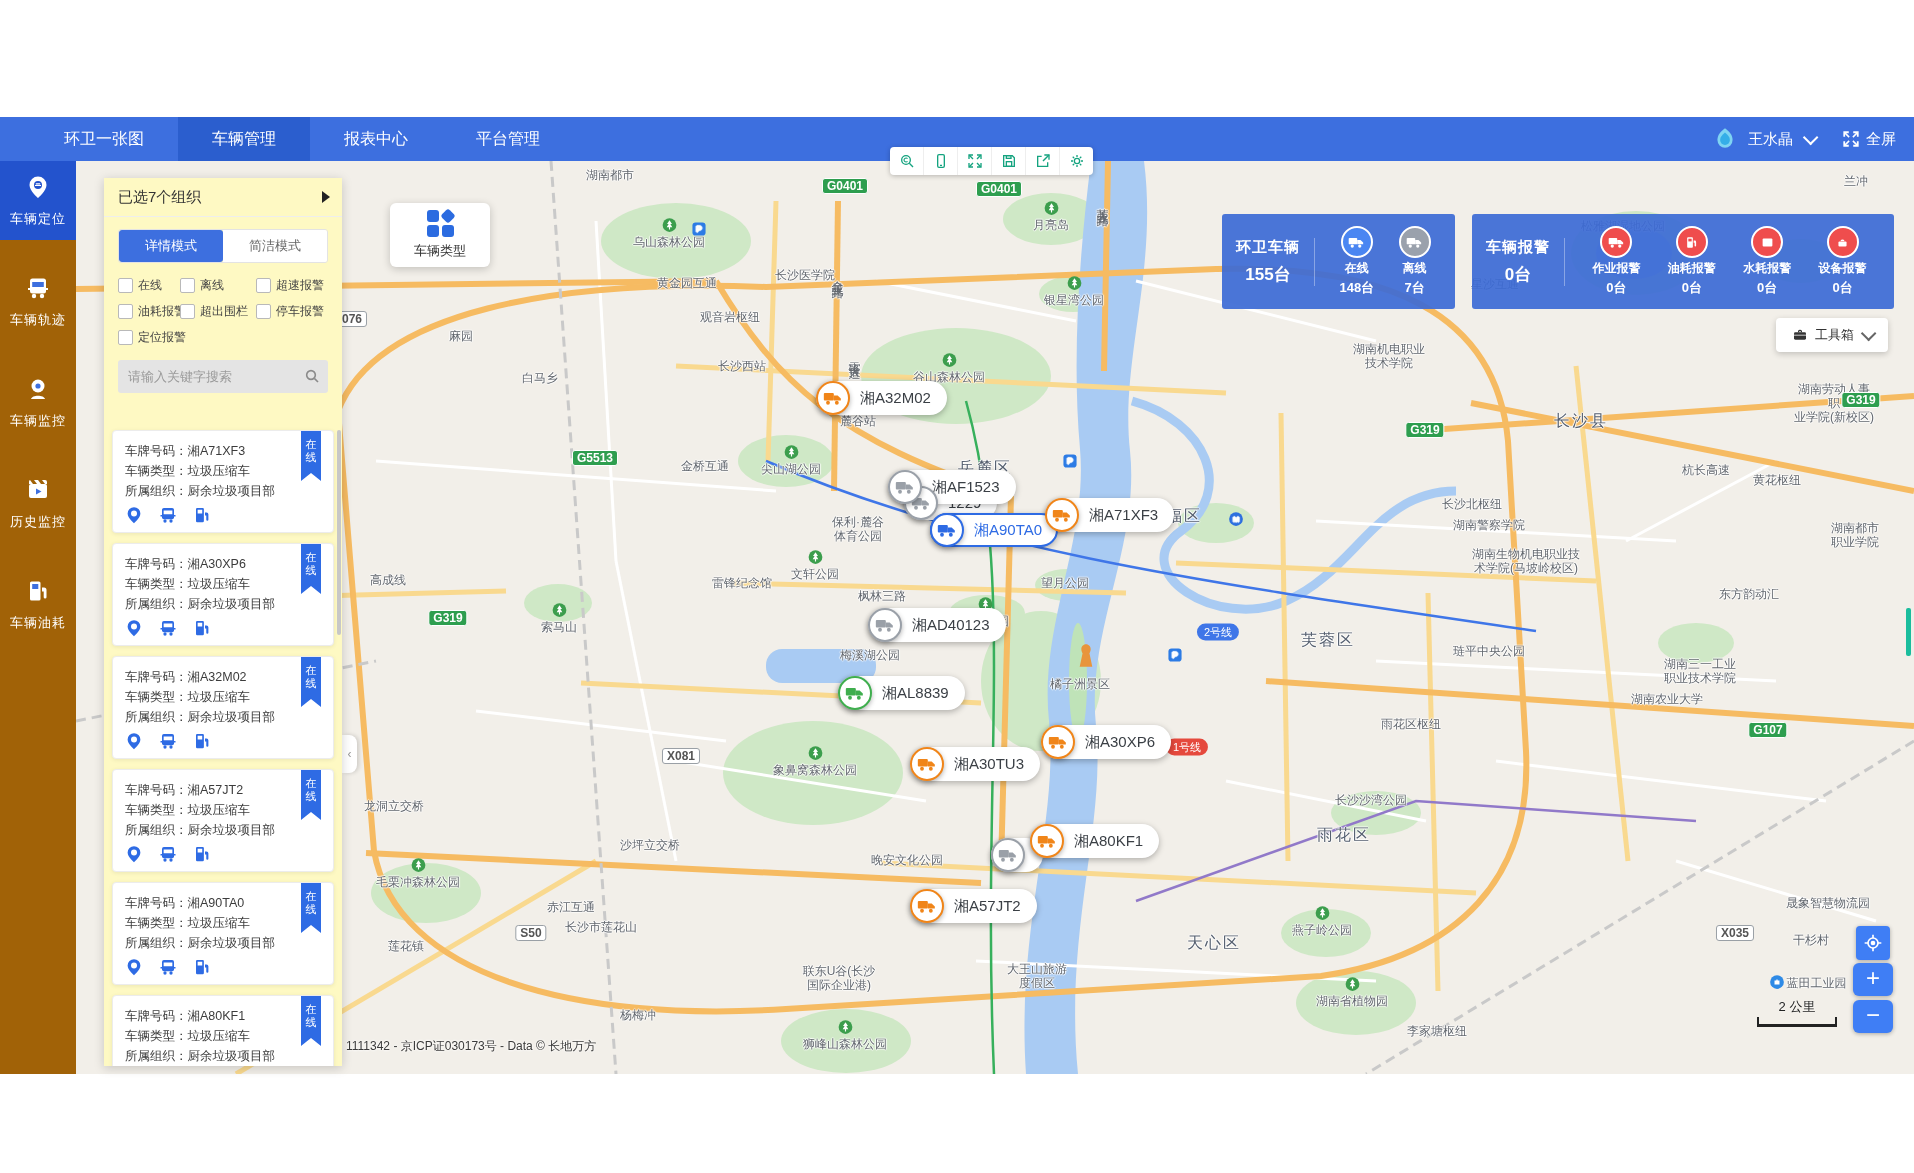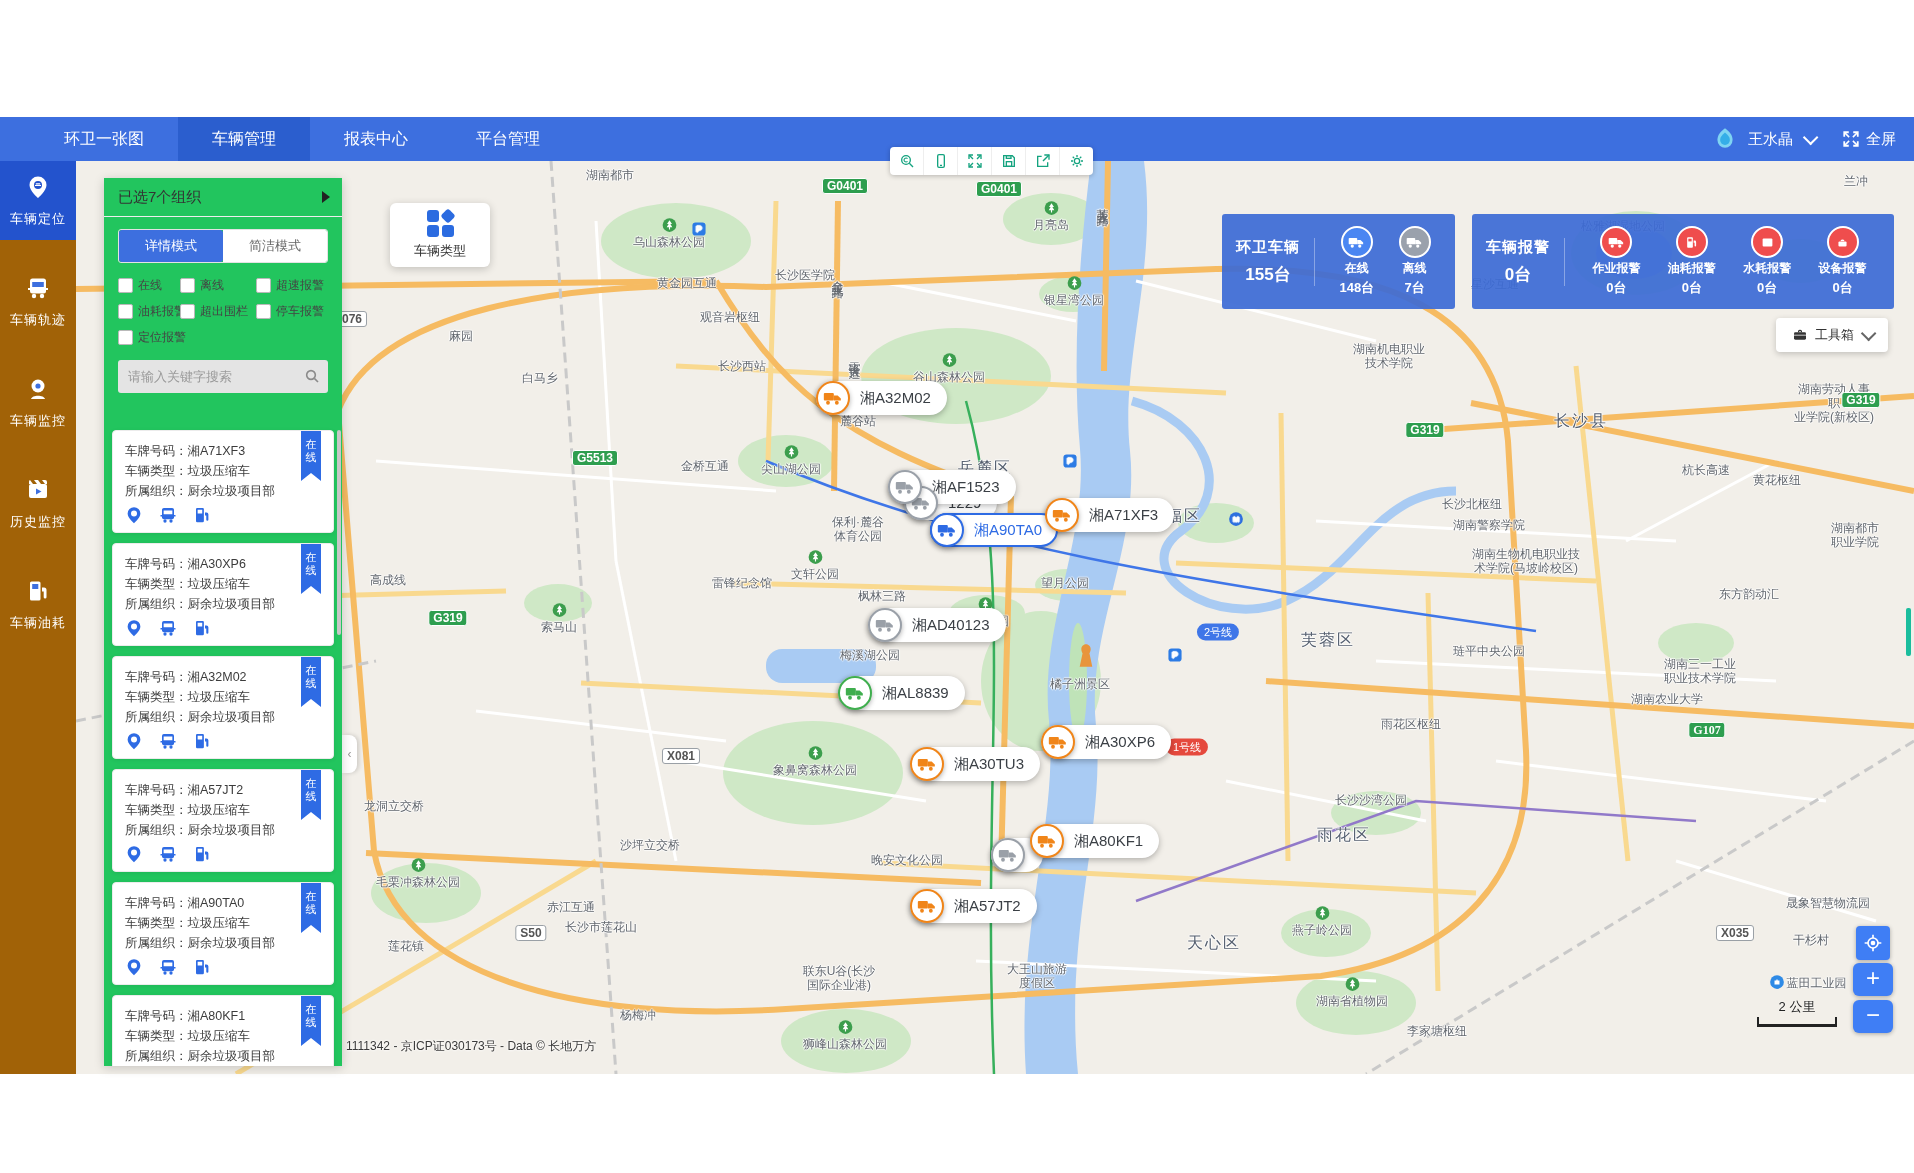--- a/index.html
+++ b/index.html
@@ -49,21 +49,21 @@
   .marker .ring{position:absolute;left:0;top:0;width:34px;height:34px;border-radius:50%;background:#fff;border:2px solid currentColor;box-sizing:border-box;
      display:flex;align-items:center;justify-content:center;z-index:2;box-shadow:0 2px 5px rgba(0,0,0,.3);}
   .marker .ring svg{width:20px;height:15px;}
   .marker.c-orange{color:#f08519;}
   .marker.c-gray{color:#9aa0a8;}
   .marker.c-green{color:#3fae4e;}
   .marker.c-blue{color:#2e6be4;}
   .marker.selected .pill{border-color:#2e6be4;color:#2e6be4;}
   .marker.stub .pill{padding:0;width:52px;}
   
-  #panel{position:absolute;left:104px;top:178px;width:238px;height:888px;background:#22c55e;box-shadow:0 2px 10px rgba(0,0,0,.18);z-index:20;}
+  #panel{position:absolute;left:104px;top:178px;width:238px;height:888px;background:#fef9c3;box-shadow:0 2px 10px rgba(0,0,0,.18);z-index:20;}
   #panel-head{height:38px;line-height:38px;padding:0 14px;font-size:15px;color:#333;border-bottom:1px solid #eee;position:relative;}
   #panel-head .arr{position:absolute;right:12px;top:13px;width:0;height:0;border-left:8px solid #222;border-top:6px solid transparent;border-bottom:6px solid transparent;cursor:pointer;}
   #mode-tabs{display:flex;margin:12px 14px 8px;height:32px;border:1px solid #e3e3e3;border-radius:3px;overflow:hidden;}
   .mode-tab{flex:1;text-align:center;line-height:32px;font-size:13px;color:#666;background:#fff;cursor:pointer;}
   .mode-tab.active{background:#3d6fdf;color:#fff;border-radius:3px;}
   #filters{display:grid;grid-template-columns:62px 76px 84px;row-gap:9px;padding:6px 14px 2px;}
   .filter-item{display:flex;align-items:center;gap:5px;font-size:12px;color:#444;cursor:pointer;white-space:nowrap;}
   .cb{width:13px;height:13px;border:1px solid #b9b9b9;border-radius:2px;background:#fff;flex:none;}
   #search-wrap{margin:12px 14px 0;position:relative;}
   #search-input{width:100%;box-sizing:border-box;height:33px;background:#e4e4e4;border:none;border-radius:3px;padding:0 30px 0 10px;font-size:13px;color:#555;outline:none;}
@@ -433,21 +433,21 @@
       <div class="statue" style="left: 1010px; top: 497px;"><svg viewBox="0 0 20 28">
           <path d="M10 1c3.2 0 5.2 2.6 5.2 5.6 0 2.4-1.4 4.4-1.4 4.4L17 26H3l3.2-15S4.8 9 4.8 6.6C4.8 3.6 6.8 1 10 1z" fill="#e8953c"></path>
         </svg></div>
       <span class="shield sg" style="left: 769px; top: 25px;">G0401</span>
       <span class="shield sg" style="left: 923px; top: 28px;">G0401</span>
       <span class="shield sx" style="left: 272px; top: 158px;">X076</span>
       <span class="shield sg" style="left: 519px; top: 297px;">G5513</span>
       <span class="shield sg" style="left: 372px; top: 457px;">G319</span>
       <span class="shield sg" style="left: 1349px; top: 269px;">G319</span>
       <span class="shield sg" style="left: 1785px; top: 239px;">G319</span>
-      <span class="shield sg" style="left: 1631px; top: 569px; font-family: Liberation Serif, serif;">G107</span>
+      <span class="shield sg" style="left: 1692px; top: 569px;">G107</span>
       <span class="shield sx" style="left: 455px; top: 772px;">S50</span>
       <span class="shield sx" style="left: 605px; top: 595px;">X081</span>
       <span class="shield sx" style="left: 1659px; top: 772px;">X035</span>
       <span class="line-badge" style="background: rgb(63, 118, 232); left: 1142px; top: 471px;">2号线</span>
       <span class="line-badge" style="background: rgb(229, 73, 61); left: 1111px; top: 586px;">1号线</span>
     </div>
   <div id="markers">
       <div class="marker c-gray" style="left: 828px; top: 325px;">
         <span class="pill">1229</span>
         <span class="ring">

